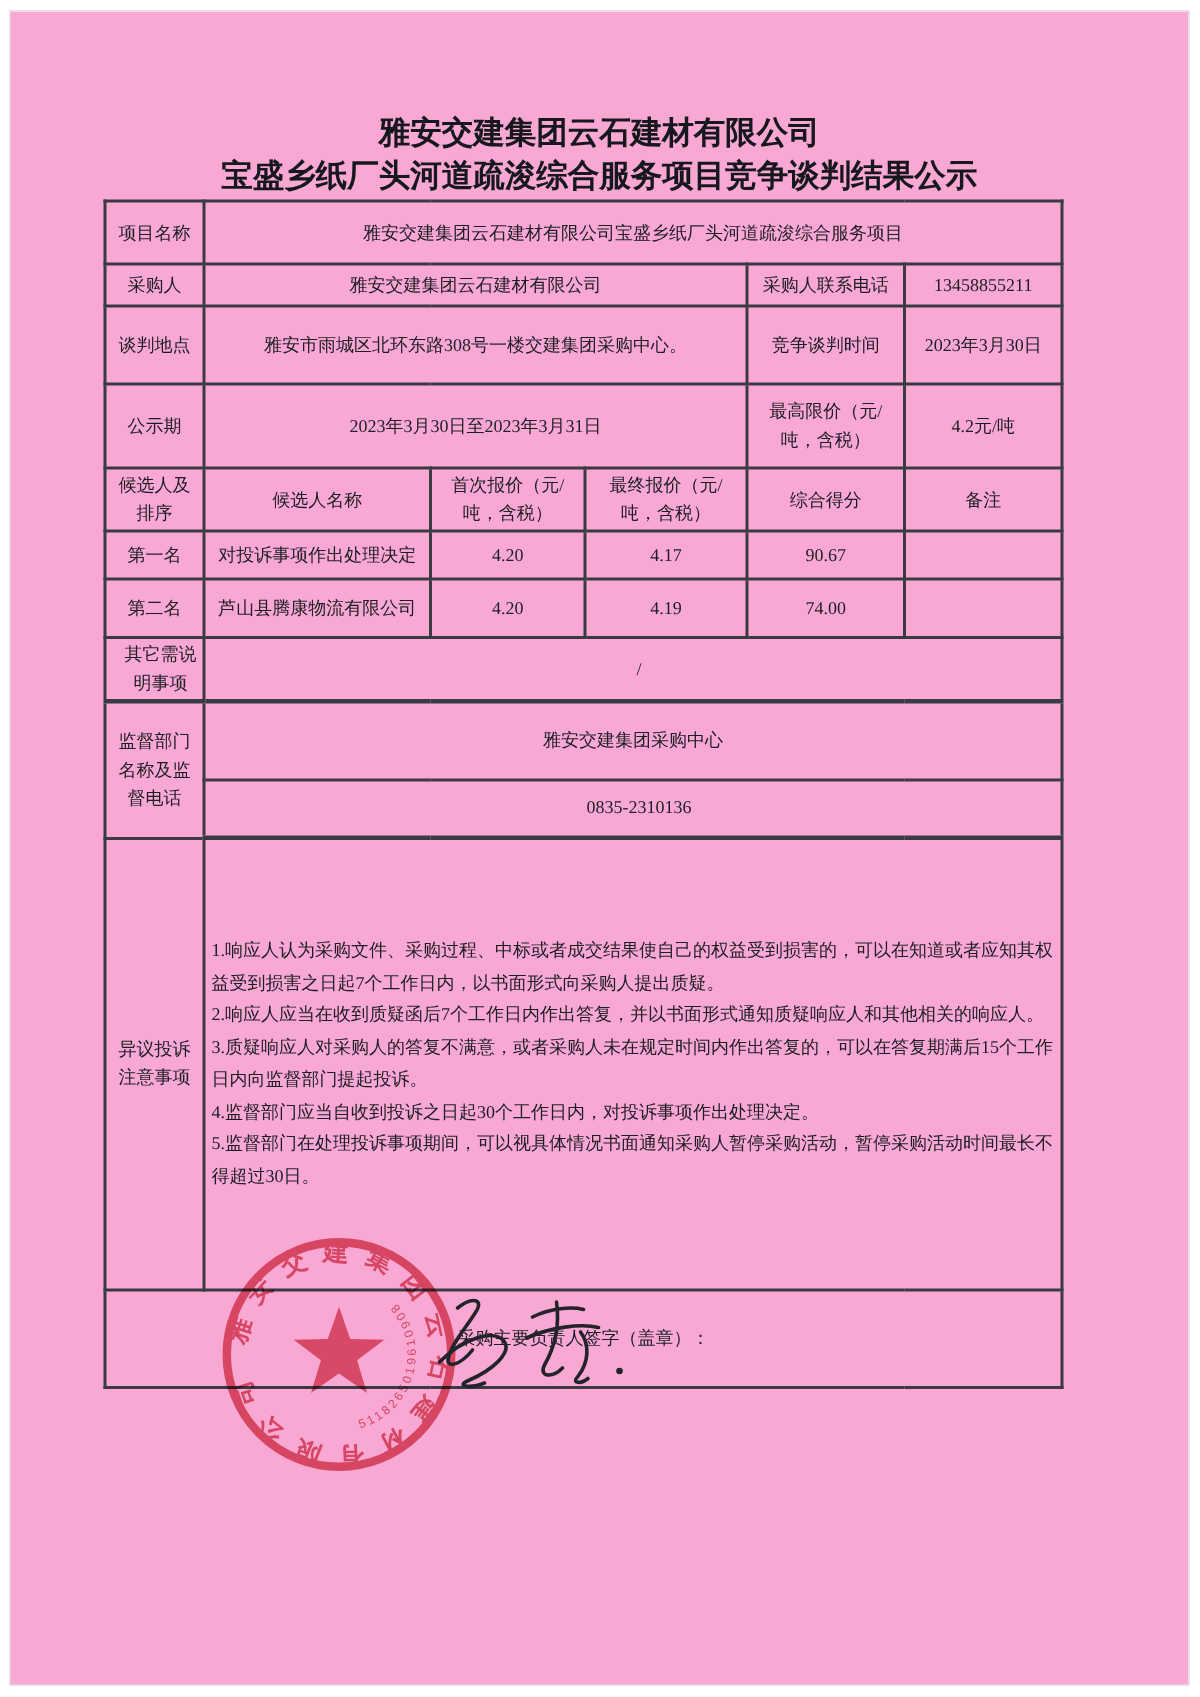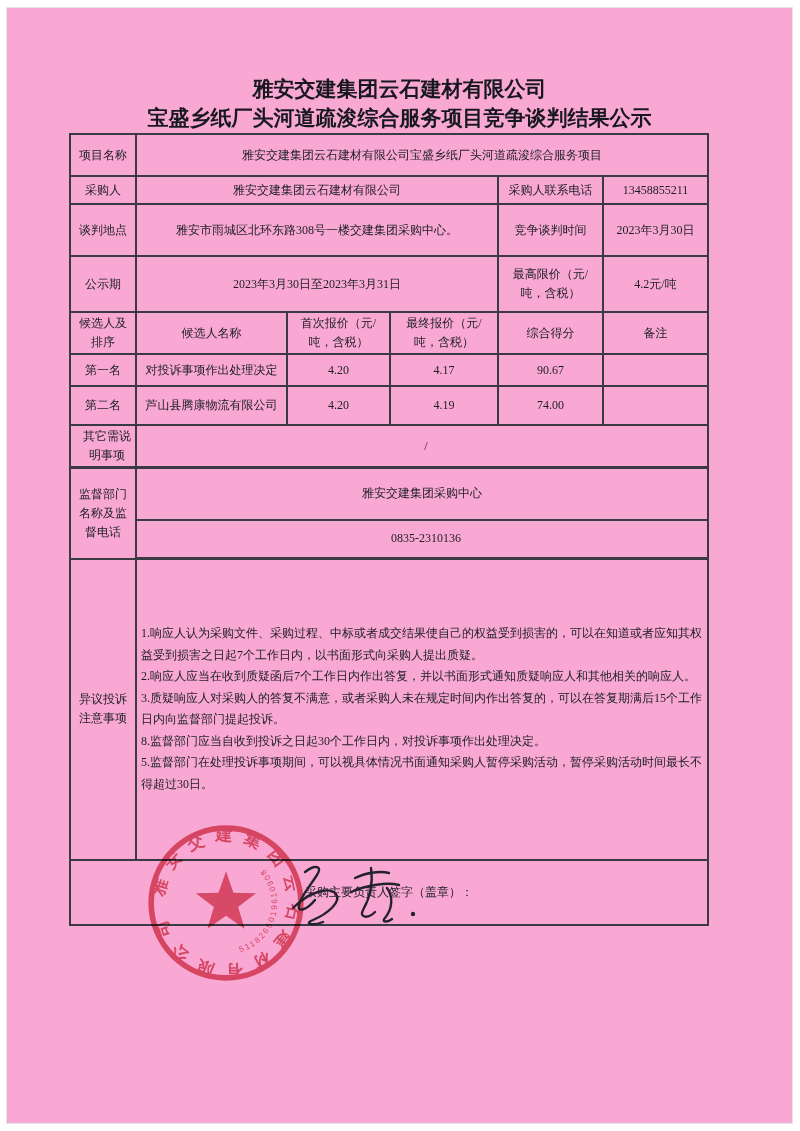--- a/index.html
+++ b/index.html
@@ -137,21 +137,21 @@
       <td colspan="5">0835-2310136</td>
     </tr>
 
     <tr style="height:301px">
       <td class="lab">异议投诉注意事项</td>
       <td colspan="5" class="obj">
         <div class="obj-inner">
           <div>1.响应人认为采购文件、采购过程、中标或者成交结果使自己的权益受到损害的，可以在知道或者应知其权益受到损害之日起7个工作日内，以书面形式向采购人提出质疑。</div>
           <div>2.响应人应当在收到质疑函后7个工作日内作出答复，并以书面形式通知质疑响应人和其他相关的响应人。</div>
           <div>3.质疑响应人对采购人的答复不满意，或者采购人未在规定时间内作出答复的，可以在答复期满后15个工作日内向监督部门提起投诉。</div>
-          <div>8.监督部门应当自收到投诉之日起30个工作日内，对投诉事项作出处理决定。</div>
+          <div>4.监督部门应当自收到投诉之日起30个工作日内，对投诉事项作出处理决定。</div>
           <div>5.监督部门在处理投诉事项期间，可以视具体情况书面通知采购人暂停采购活动，暂停采购活动时间最长不得超过30日。</div>
         </div>
       </td>
     </tr>
 
     <tr style="height:65px">
       <td colspan="6" class="sig-cell">
         <span>采购主要负责人签字（盖章）：</span>
       </td>
     </tr>

